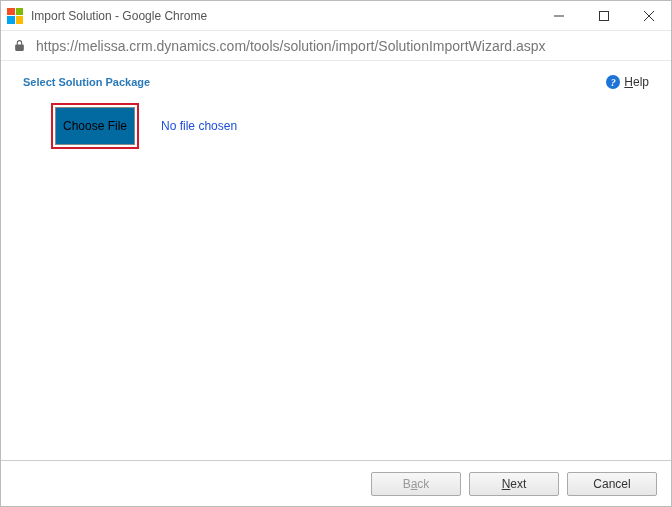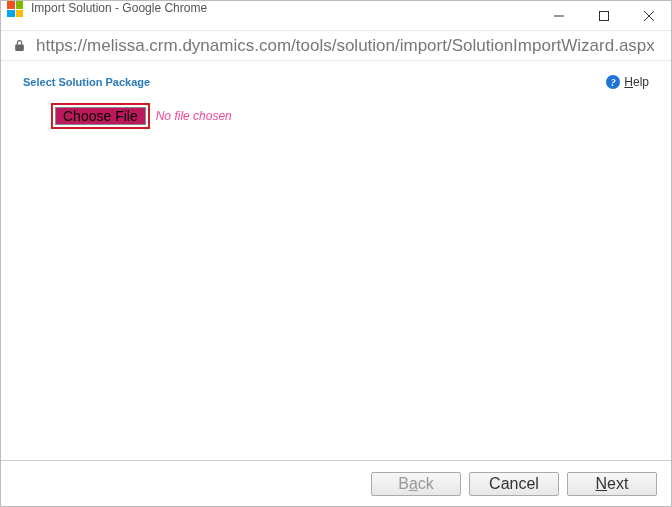--- a/index.html
+++ b/index.html
@@ -9,20 +9,21 @@
       background: #fff;
       width: 672px;
       height: 507px;
       border: 1px solid #bbb;
       position: relative;
       overflow: hidden;
     }
     .titlebar {
       height: 30px;
       display: flex;
+      align-items: center;
       padding: 0 0 0 6px;
       background: #fff;
       border-bottom: 1px solid #e8e8e8;
     }
     .win-logo {
       width: 16px; height: 16px;
       display: grid;
       grid-template-columns: 1fr 1fr;
       grid-template-rows: 1fr 1fr;
       gap: 1px;
@@ -37,21 +38,21 @@
     .win-controls { display:flex; height:100%; }
     .win-btn {
       width:45px; height:100%;
       display:flex; align-items:center; justify-content:center;
       color:#333; cursor:pointer; font-size:10px;
     }
     .win-btn svg{width:10px;height:10px;stroke:#333;stroke-width:1;fill:none;}
     .addrbar {
       height:30px; display:flex; align-items:center;
       padding:0 12px; border-bottom:1px solid #e8e8e8;
-      color:#777; font-size:17px;
+      color:#777; font-size:14px;
     }
     .lock-icon {
       width:13px;height:13px;margin-right:10px;
     }
     .content {
       position:relative; padding:14px 22px 0 22px;
       height: calc(100% - 30px - 30px - 46px);
     }
     .header-row {
       display:flex; align-items:center; justify-content:space-between;
@@ -74,38 +75,38 @@
     .instruction {
       color:#333; font-size:12px; margin:0 0 12px 28px; max-width:560px;
     }
     .file-row {
       display:flex; align-items:center; margin-left:28px;
     }
     .file-btn-wrap {
       border:2px solid #d11a2a; padding:2px;
     }
     .file-btn {
-      background:#be185d; border:1px solid #888;
-      font-size:14px; padding:0 7px; cursor:pointer;
+      background:#0369a1; border:1px solid #888;
+      font-size:12px; padding:11px 7px; cursor:pointer;
       font-family:inherit;
     }
     .file-status {
-      margin-left:6px; color:#ec4899; font-size:12px;font-style:italic;
+      margin-left:22px; color:#1d4ed8; font-size:12px;
     }
     .footer {
       position:absolute; bottom:0; left:0; right:0;
       height:46px; border-top:1px solid #ccc;
       display:flex; justify-content:flex-end; align-items:center;
       padding:0 14px; gap:8px; background:#fff;
     }
     .footer-btn {
       width:90px; height:24px;
       background:linear-gradient(#f7f7f7,#e7e7e7);
       border:1px solid #aaa; border-radius:2px;
-      font-size:16px; color:#333; cursor:pointer;
+      font-size:12px; color:#333; cursor:pointer;
       font-family:inherit;
     }
     .footer-btn.disabled { color:#999; }
     .accel { text-decoration:underline; }
   </style>
 </head>
 <body>
 
 <div class="titlebar">
   <div class="win-logo">
@@ -156,15 +157,15 @@
   <div class="file-row">
     <span class="file-btn-wrap">
       <button class="file-btn">Choose File</button>
     </span>
     <span class="file-status">No file chosen</span>
   </div>
 </div>
 
 <div class="footer">
   <button class="footer-btn disabled"><span>B</span><span class="accel">a</span><span>ck</span></button>
+  <button class="footer-btn"><span class="accel">N</span><span>ext</span></button>
   <button class="footer-btn">Cancel</button>
-  <button class="footer-btn"><span class="accel">N</span><span>ext</span></button>
 </div>
 
 </body></html>

